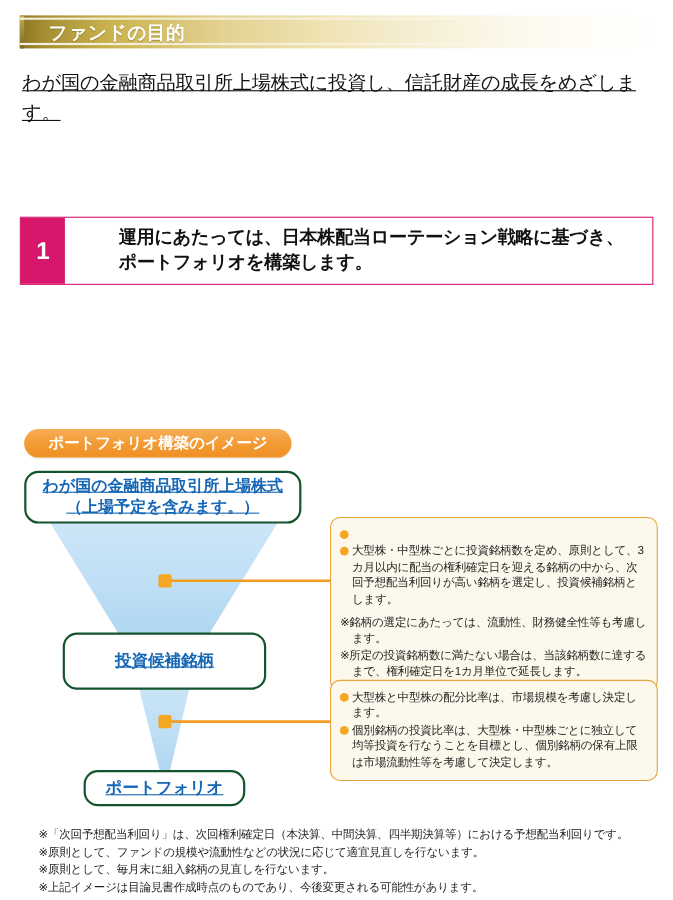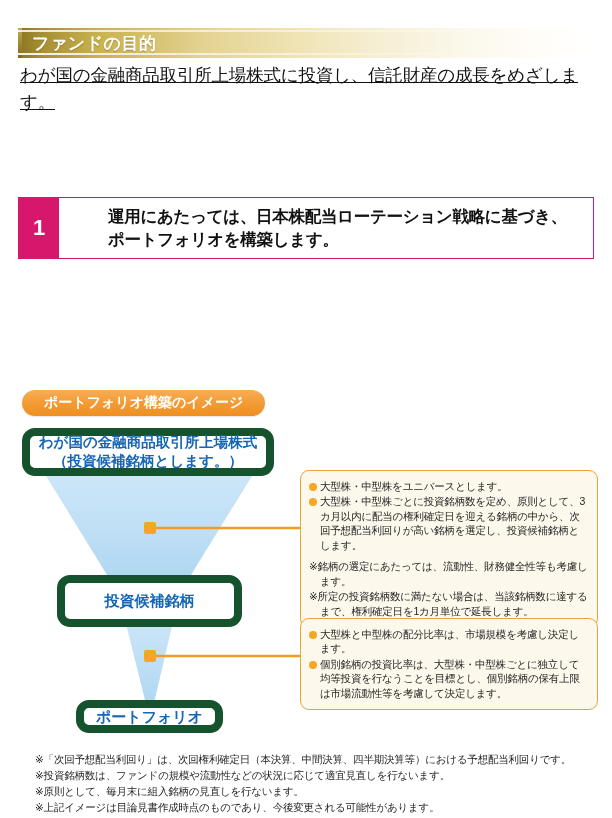--- a/index.html
+++ b/index.html
@@ -152,30 +152,31 @@
     letter-spacing: 0px;
     box-shadow: 0 1px 1px rgba(0,0,0,.10);
   }
 
   
   .diagram { position: absolute; left: 0; top: 420px; width: 612px; height: 330px; }
   .funnel-svg { position: absolute; left: 0; top: 0; }
 
   .blue-box {
     position: absolute;
-    border: 8px solid #14532d;
+    border: 2px solid #14532d;
     background: #ffffff;
     border-radius: 13px;
     color: #1566b5;
     font-weight: bold;
     display: flex;
     align-items: center;
     justify-content: center;
     text-align: center;
     line-height: 1.3;
+    text-decoration: underline;
   }
   .bb-top   { left: 22px;  top: 8px;   width: 252px; height: 48px; font-size: 14.5px; }
   .bb-mid   { left: 57px;  top: 155px; width: 185px; height: 52px; font-size: 15px; }
   .bb-bot   { left: 76px;  top: 280px; width: 147px; height: 33px; font-size: 15px; }
 
   
   .callout {
     position: absolute;
     border: 1.5px solid #e8a33c;
     border-radius: 9px;
@@ -224,21 +225,21 @@
     letter-spacing: -0.2px;
     padding-left: 11px;
     text-indent: -11px;
   }
 </style>
 </head>
 <body>
 
 <div class="page">
 
-  <div class="gold-bar" style="top:28px;">
+  <div class="gold-bar" style="top:14px;padding-left:12px;">
     <span class="gb-top"></span>
     <span class="gb-label">ファンドの目的</span>
   </div>
 
   <div class="lead-text" style="top:62px;">わが国の金融商品取引所上場株式に投資し、信託財産の成長をめざします。</div>
 
 
   <div class="feature-box" style="top:197px;">
     <div class="feature-num">1</div>
     <div class="feature-text">運用にあたっては、日本株配当ローテーション戦略に基づき、ポートフォリオを構築します。</div>
@@ -265,31 +266,31 @@
       <line x1="150" y1="108" x2="300" y2="108" stroke="#f39c24" stroke-width="2.4"></line>
       <rect x="144" y="102" width="12" height="12" rx="2" fill="#f5a623"></rect>
 
       <line x1="150" y1="236" x2="300" y2="236" stroke="#f39c24" stroke-width="2.4"></line>
       <rect x="144" y="230" width="12" height="12" rx="2" fill="#f5a623"></rect>
     </svg>
 
     <div class="blue-box bb-top">
       <div>
         <div>わが国の金融商品取引所上場株式</div>
-        <div>（投資候補銘柄とします。）</div>
+        <div>（上場予定を含みます。）</div>
       </div>
     </div>
 
     <div class="blue-box bb-mid">投資候補銘柄</div>
 
     <div class="blue-box bb-bot">ポートフォリオ</div>
 
     <div class="callout co-1">
       <div class="co-line">
-        <span class="o-dot"></span><span>大型株・中型株をユニバースとします。</span>
+        <span class="o-dot"></span>
       </div>
       <div class="co-line">
         <span class="o-dot"></span><span>大型株・中型株ごとに投資銘柄数を定め、原則として、3カ月以内に配当の権利確定日を迎える銘柄の中から、次回予想配当利回りが高い銘柄を選定し、投資候補銘柄とします。</span>
       </div>
       <div class="co-gap"></div>
       <div class="co-line note">※銘柄の選定にあたっては、流動性、財務健全性等も考慮します。</div>
       <div class="co-line note">※所定の投資銘柄数に満たない場合は、当該銘柄数に達するまで、権利確定日を1カ月単位で延長します。</div>
     </div>
 
     <div class="callout co-2">
@@ -298,18 +299,18 @@
       </div>
       <div class="co-line">
         <span class="o-dot"></span><span>個別銘柄の投資比率は、大型株・中型株ごとに独立して均等投資を行なうことを目標とし、個別銘柄の保有上限は市場流動性等を考慮して決定します。</span>
       </div>
     </div>
 
   </div>
 
   <div class="footnotes">
     <div class="fn-line">※「次回予想配当利回り」は、次回権利確定日（本決算、中間決算、四半期決算等）における予想配当利回りです。</div>
-    <div class="fn-line">※投資銘柄数は、ファンドの規模や流動性などの状況に応じて適宜見直しを行ないます。</div>
+    <div class="fn-line">※原則として、ファンドの規模や流動性などの状況に応じて適宜見直しを行ないます。</div>
     <div class="fn-line">※原則として、毎月末に組入銘柄の見直しを行ないます。</div>
     <div class="fn-line">※上記イメージは目論見書作成時点のものであり、今後変更される可能性があります。</div>
   </div>
 
 </div>
 
 </body></html>

